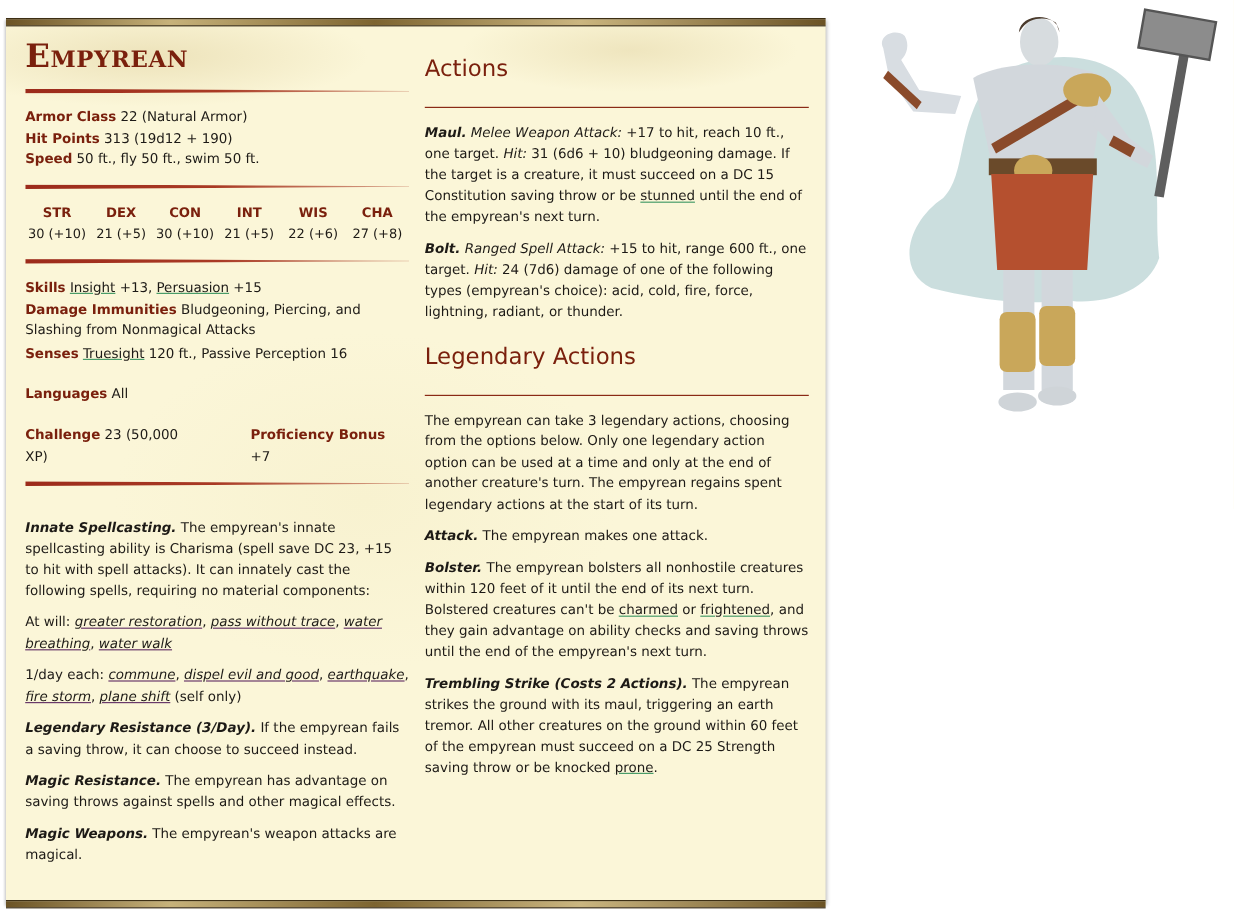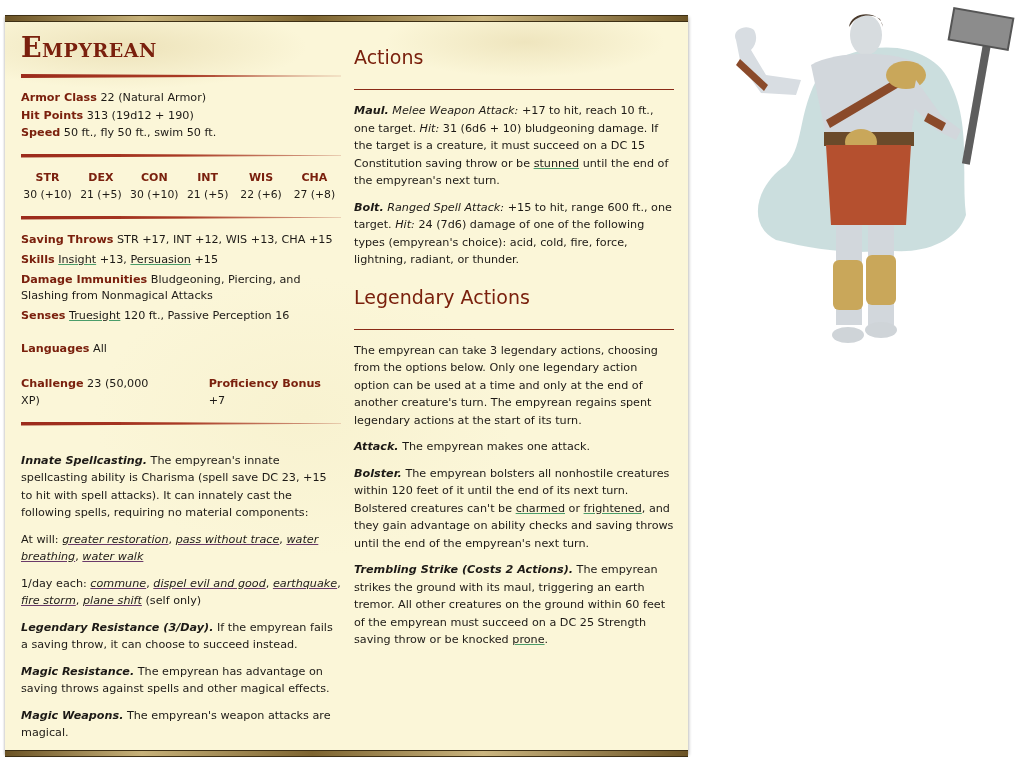--- a/index.html
+++ b/index.html
@@ -80,21 +80,20 @@
           <div class="k">WIS</div>
           <div class="v">22 (+6)</div>
         </div>
       <div class="ab">
           <div class="k">CHA</div>
           <div class="v">27 (+8)</div>
         </div>
     </div>
     <div class="divider"></div>
 
-    <div class="prop" style="margin-bottom:3px"><b>Saving Throws</b> <span>STR +17, INT +12, WIS +13, CHA +15</span></div>
     <div class="prop" style="margin-bottom:3px"><b>Skills</b> <a class="u">Insight</a><span> +13, </span><a class="u">Persuasion</a><span> +15</span></div>
     <div class="prop" style="margin-bottom:3px;line-height:16px"><b>Damage Immunities</b> <span>Bludgeoning, Piercing, and Slashing from Nonmagical Attacks</span></div>
     <div class="prop" style="margin-bottom:16px"><b>Senses</b> <a class="u">Truesight</a><span> 120 ft., Passive Perception 16</span></div>
     <div class="prop" style="margin-bottom:17px"><b>Languages</b> <span>All</span></div>
     <div class="prop challenge" style="margin-top:4px">
       <span><b>Challenge</b> <span>23 (50,000 XP)</span></span>
       <span class="pb"><b>Proficiency Bonus</b> <span>+7</span></span>
     </div>
     <div class="divider" style="margin-bottom:26px"></div>
 

